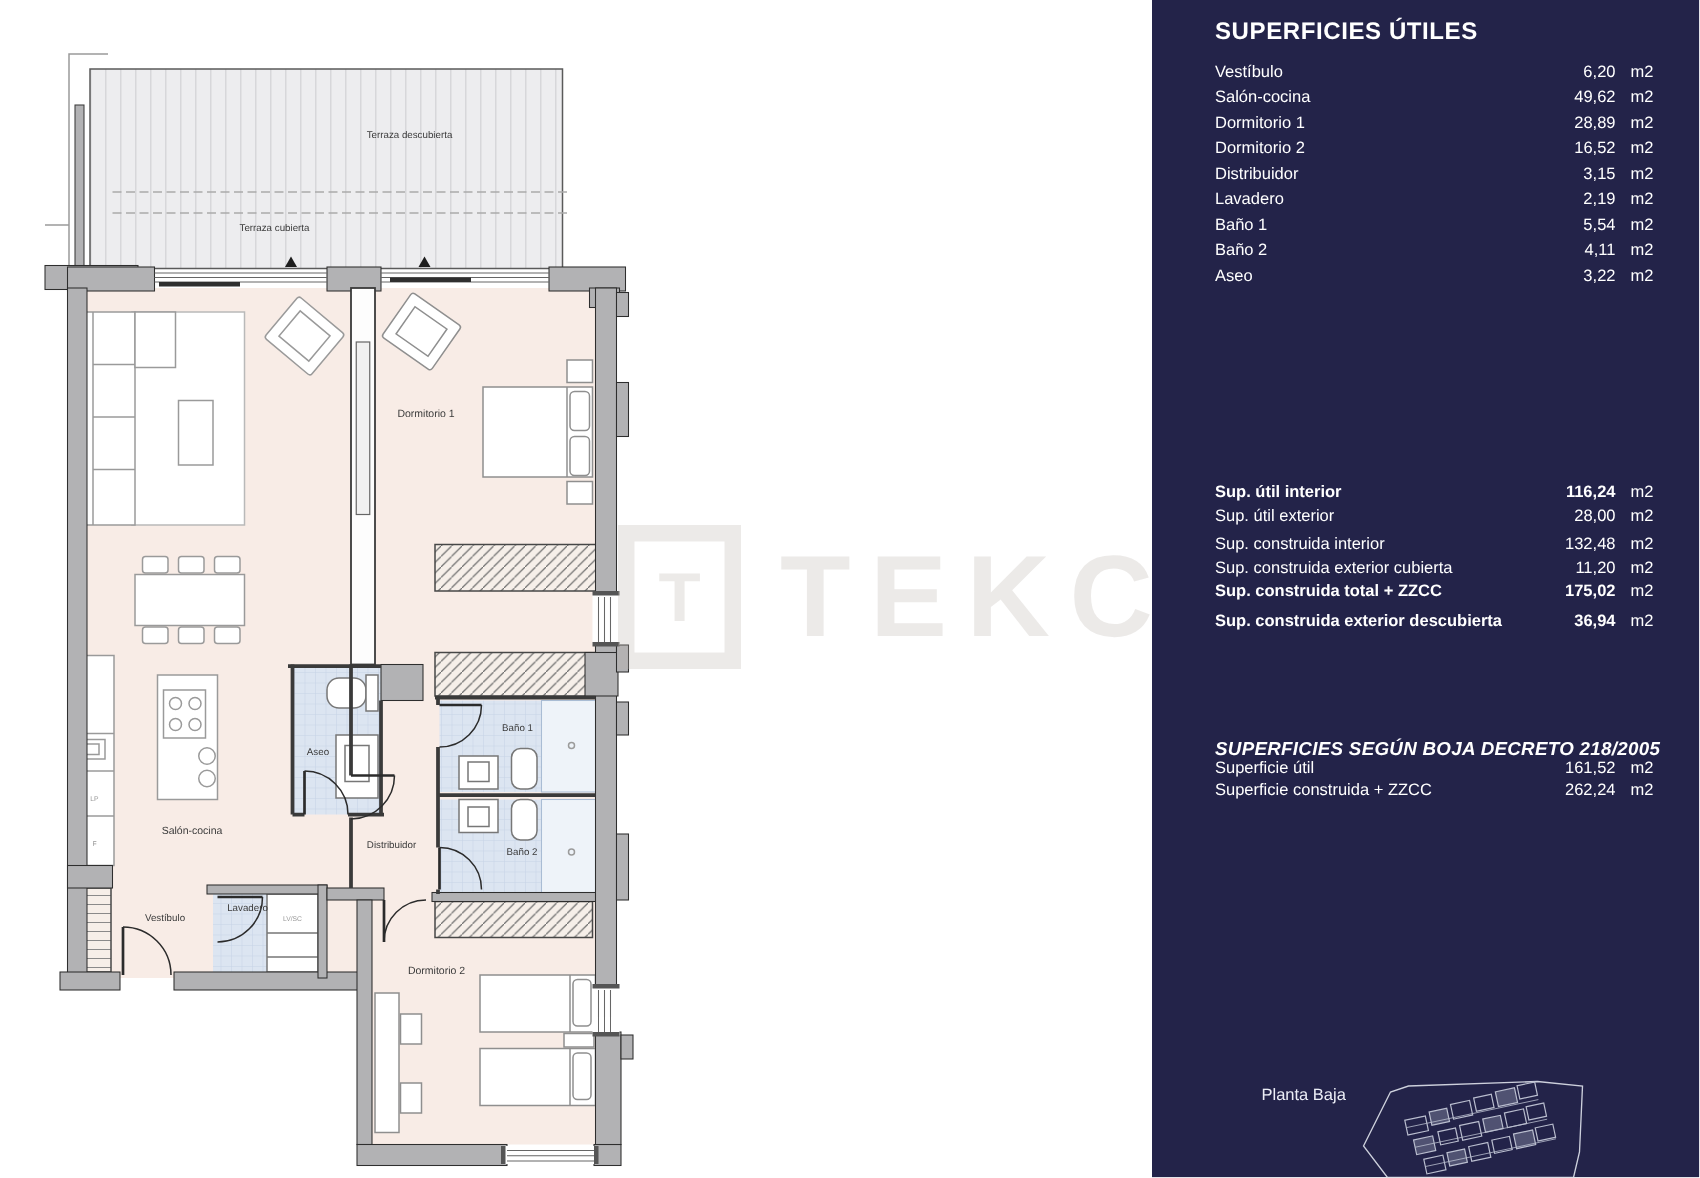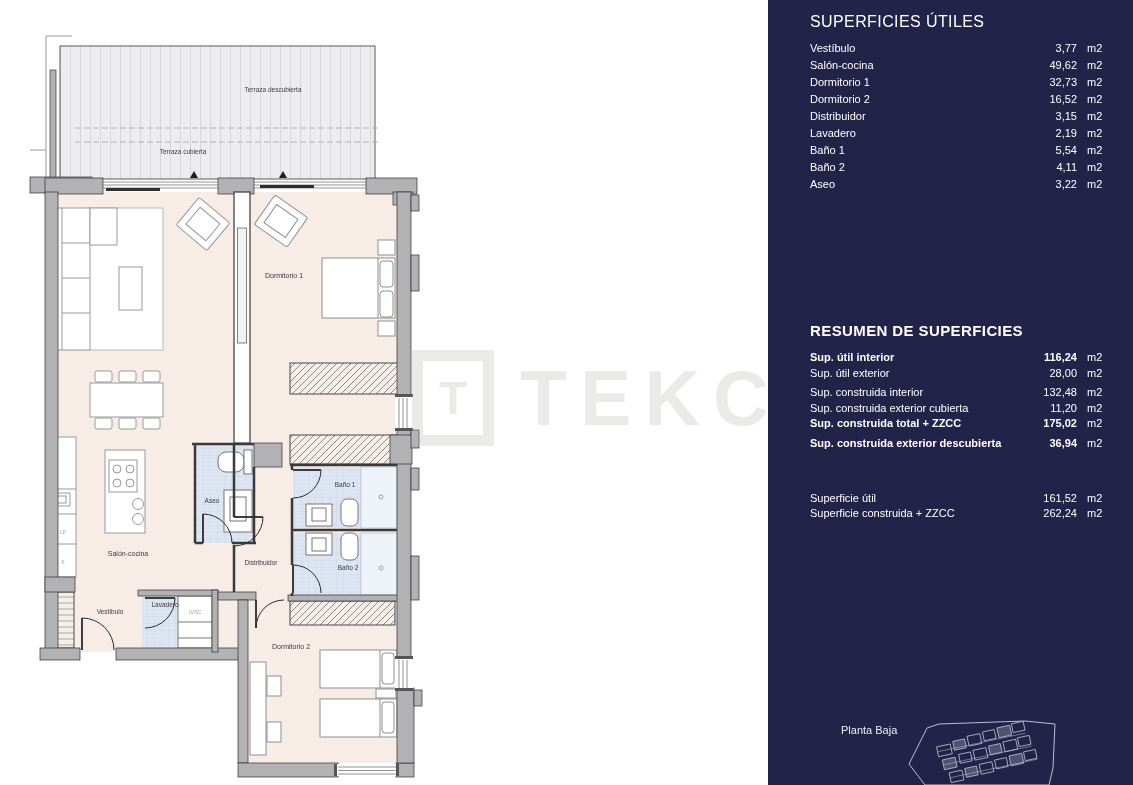--- a/index.html
+++ b/index.html
@@ -14,21 +14,21 @@
   .watermark{position:absolute;left:412px;top:350px;display:flex;align-items:center;gap:26px;
              color:rgba(186,178,173,0.28);pointer-events:none;}
   .wm-box{width:60px;height:74px;border:11px solid rgba(186,178,173,0.28);
           display:flex;align-items:center;justify-content:center;}
   .wm-box span{font-size:46px;font-weight:bold;line-height:1;color:rgba(186,178,173,0.28);}
   .wm-text{font-size:77px;font-weight:bold;letter-spacing:13px;line-height:1;}
 
   
   #panel{position:absolute;left:768px;top:0;width:365px;height:785px;background:#232349;color:#fff;}
   .p-inner{position:absolute;left:42px;right:26px;top:0;}
-  .panel-title{position:absolute;top:13px;left:0;font-size:16px;font-weight:normal;letter-spacing:.4px;white-space:nowrap;}
+  .panel-title{position:absolute;top:13px;left:0;font-size:16px;font-weight:bold;letter-spacing:.4px;white-space:nowrap;}
   .rooms{position:absolute;top:42px;left:0;right:0;}
   .row{display:flex;align-items:baseline;height:17px;font-size:11px;}
   .row .lbl{flex:1;}
   .row .val{width:56px;text-align:right;}
   .row .unit{width:20px;margin-left:10px;}
   .resumen{position:absolute;top:322px;left:0;right:0;}
   .resumen-title{font-size:15px;font-weight:bold;letter-spacing:.4px;margin-bottom:12px;white-space:nowrap;}
   .rrow{height:15.5px;font-size:11px;}
   .gap-before{margin-top:4px;}
   .bold{font-weight:bold;}
@@ -296,31 +296,31 @@
     <span class="wm-text">TEKCE</span>
   </div>
 
   <div id="panel">
     <div class="p-inner" style="height:785px;">
       <div class="panel-title">SUPERFICIES ÚTILES</div>
 
       <div class="rooms">
         <div class="row">
             <span class="lbl">Vestíbulo</span>
-            <span class="val">3,77</span>
+            <span class="val">6,20</span>
             <span class="unit">m2</span>
           </div>
         <div class="row">
             <span class="lbl">Salón-cocina</span>
             <span class="val">49,62</span>
             <span class="unit">m2</span>
           </div>
         <div class="row">
             <span class="lbl">Dormitorio 1</span>
-            <span class="val">32,73</span>
+            <span class="val">28,89</span>
             <span class="unit">m2</span>
           </div>
         <div class="row">
             <span class="lbl">Dormitorio 2</span>
             <span class="val">16,52</span>
             <span class="unit">m2</span>
           </div>
         <div class="row">
             <span class="lbl">Distribuidor</span>
             <span class="val">3,15</span>
@@ -342,21 +342,20 @@
             <span class="unit">m2</span>
           </div>
         <div class="row">
             <span class="lbl">Aseo</span>
             <span class="val">3,22</span>
             <span class="unit">m2</span>
           </div>
       </div>
 
       <div class="resumen">
-        <div class="resumen-title">RESUMEN DE SUPERFICIES</div>
         <div class="row rrow bold">
             <span class="lbl">Sup. útil interior</span>
             <span class="val">116,24</span>
             <span class="unit" style="font-weight:normal">m2</span>
           </div>
         <div class="row rrow">
             <span class="lbl">Sup. útil exterior</span>
             <span class="val">28,00</span>
             <span class="unit">m2</span>
           </div>
@@ -376,20 +375,21 @@
             <span class="unit" style="font-weight:normal">m2</span>
           </div>
         <div class="row rrow bold gap-before">
             <span class="lbl">Sup. construida exterior descubierta</span>
             <span class="val">36,94</span>
             <span class="unit" style="font-weight:normal">m2</span>
           </div>
       </div>
 
       <div class="boja">
+        <div class="boja-title">SUPERFICIES SEGÚN BOJA DECRETO 218/2005</div>
         <div class="row rrow">
             <span class="lbl">Superficie útil</span>
             <span class="val">161,52</span>
             <span class="unit">m2</span>
           </div>
         <div class="row rrow">
             <span class="lbl">Superficie construida + ZZCC</span>
             <span class="val">262,24</span>
             <span class="unit">m2</span>
           </div>

